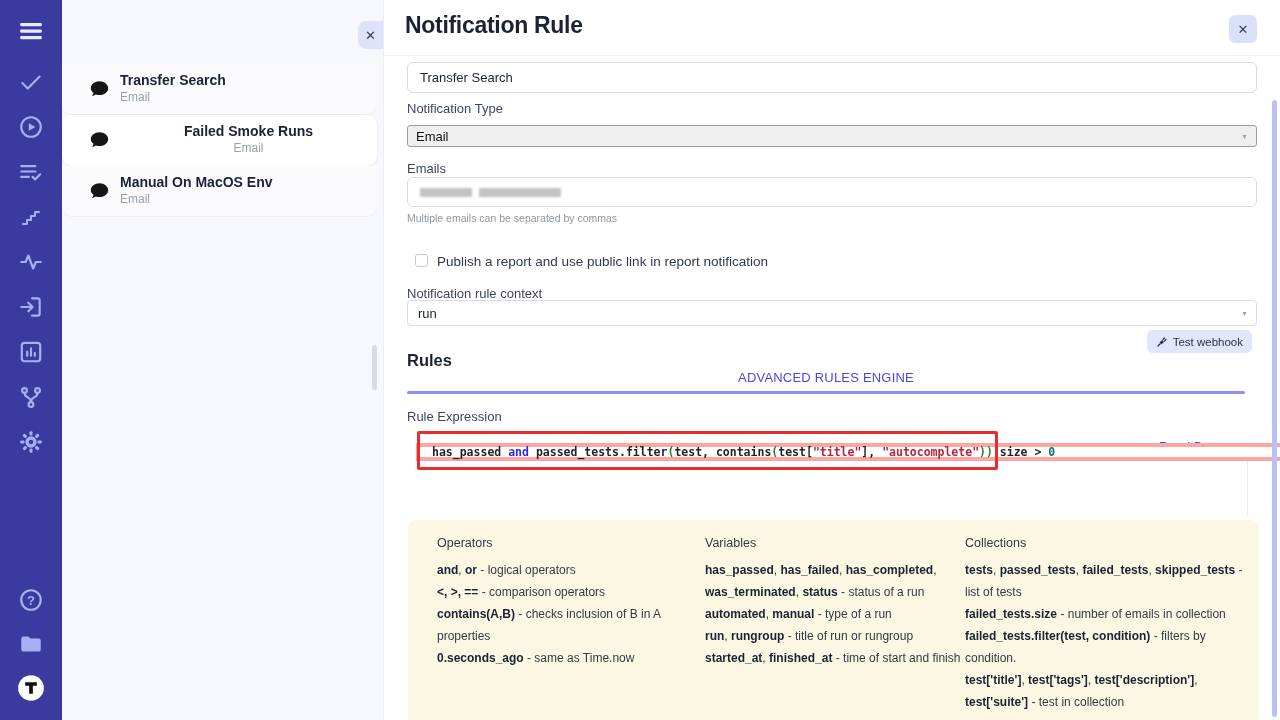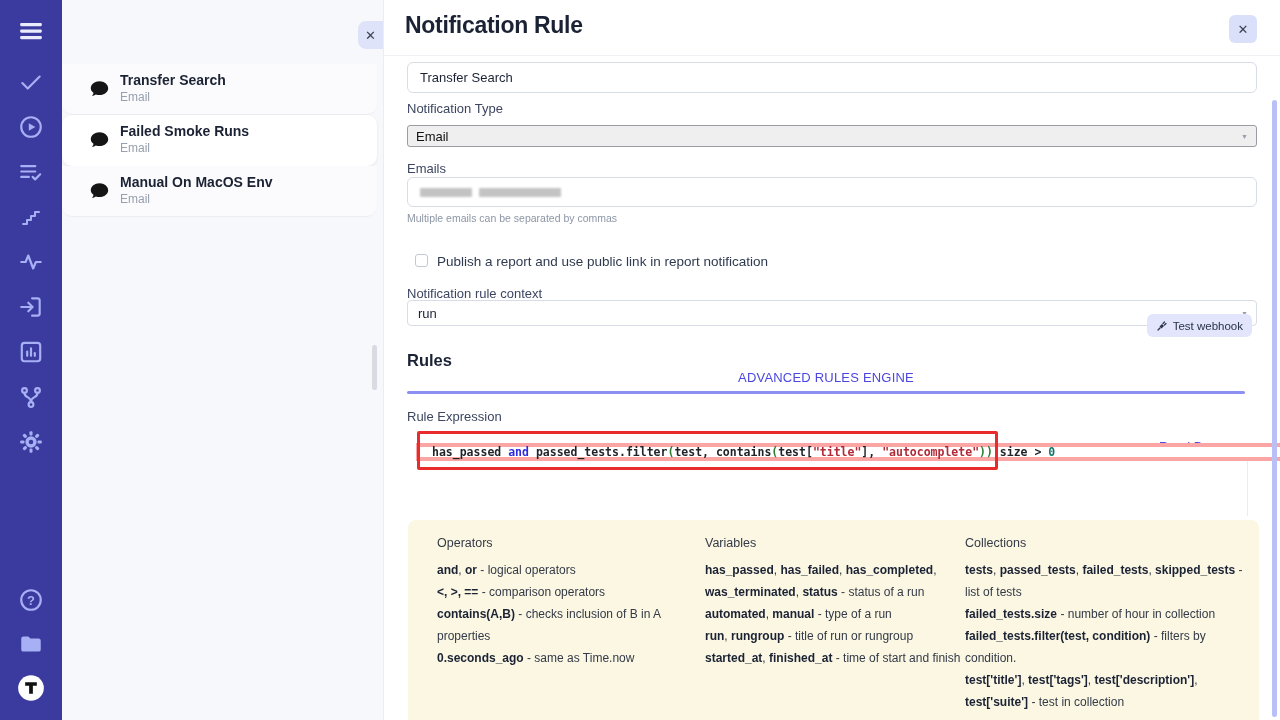--- a/index.html
+++ b/index.html
@@ -15,21 +15,21 @@
   .sb-icon { width:28px; height:28px; display:flex; align-items:center; justify-content:center; cursor:pointer; }
   .sb-icon svg { display:block; }
 
   
   .left-panel { position:absolute; left:62px; top:0; width:322px; height:720px; background:#f7f8fb; border-right:1px solid #ececf2; }
   .lp-title { position:absolute; left:21px; top:18px; font-size:23px; font-weight:700; color:#1a2234; letter-spacing:-0.3px; }
   .lp-close { position:absolute; right:0; top:21px; width:25px; height:28px; background:#dfe3fa; border-radius:8px 0 0 8px; border:none;
               color:#3b4252; font-size:13px; display:flex; align-items:center; justify-content:center; cursor:pointer; }
   .lp-list { position:absolute; left:0; right:6px; top:64px; }
   .lp-item { position:relative; height:51px; padding:8px 0 0 58px; background:#fbfbfd; border-bottom:1px solid #ececf2; border-radius:0 0 10px 10px; cursor:pointer; }
-  .lp-item.selected { background:#ffffff; border-radius:10px; box-shadow:0 1px 3px rgba(30,35,60,0.08); border-bottom-color:transparent; }
+  .lp-item.selected { background:#ffffff; border-radius:10px; box-shadow:0 1px 3px rgba(30,35,60,0.08); border-bottom-color:transparent;text-align:center; }
   .lp-item .bubble { position:absolute; left:26px; top:14px; }
   .lp-item-title { font-size:14px; font-weight:700; color:#1a2234; }
   .lp-item-type { font-size:12px; color:#97a0ae; margin-top:2px; }
   .lp-scrollthumb { position:absolute; right:6px; top:345px; width:5px; height:45px; background:#d9dbe3; border-radius:3px; }
 
   
   .main { position:absolute; left:384px; top:0; right:0; height:720px; background:#fff; }
   .m-title { position:absolute; left:21px; top:12px; font-size:23px; font-weight:700; color:#1a2234; letter-spacing:-0.3px; }
   .m-close { position:absolute; right:23px; top:15px; width:28px; height:28px; background:#dbe0fa; border:none; border-radius:6px;
              color:#3b4252; font-size:13px; display:flex; align-items:center; justify-content:center; cursor:pointer; }
@@ -254,21 +254,21 @@
         <span class="checkbox-label">Publish a report and use public link in report notification</span>
       </div>
 
       <label class="field-label" style="top:286px;">Notification rule context</label>
       <div class="styled-select" style="top:300px;">
         <span>run</span>
         <span class="select-arrow">▼</span>
       </div>
 
       <h2 class="rules-heading" style="top:351px;">Rules</h2>
-      <button class="webhook-btn" style="top:314px;">
+      <button class="webhook-btn" style="top:330px;">
         <svg width="12" height="12" viewBox="0 0 24 24">
           <path d="M4 20l4-4" stroke="#2a3347" stroke-width="2.4" fill="none" stroke-linecap="round"></path>
           <path d="M7 13l4 4 5-5-4-4z" fill="#2a3347"></path>
           <path d="M14 7l3-3M17 10l3-3" stroke="#2a3347" stroke-width="2.4" fill="none" stroke-linecap="round"></path>
         </svg>
         <span>Test webhook</span>
       </button>
 
       <div class="tab-label" style="top:370px;">ADVANCED RULES ENGINE</div>
       <div class="tab-underline" style="top:391px;"></div>
@@ -296,21 +296,21 @@
             <div class="help-line"><b>has_passed</b><span>, </span><b>has_failed</b><span>, </span><b>has_completed</b><span>,</span></div>
             <div class="help-line"><b>was_terminated</b><span>, </span><b>status</b><span> - status of a run</span></div>
             <div class="help-line"><b>automated</b><span>, </span><b>manual</b><span> - type of a run</span></div>
             <div class="help-line"><b>run</b><span>, </span><b>rungroup</b><span> - title of run or rungroup</span></div>
             <div class="help-line"><b>started_at</b><span>, </span><b>finished_at</b><span> - time of start and finish</span></div>
           </div>
           <div class="help-col" style="left: 557px;">
             <div class="help-col-title">Collections</div>
             <div class="help-line"><b>tests</b><span>, </span><b>passed_tests</b><span>, </span><b>failed_tests</b><span>, </span><b>skipped_tests</b><span> -</span></div>
             <div class="help-line"><span>list of tests</span></div>
-            <div class="help-line"><b>failed_tests.size</b><span> - number of hour in collection</span></div>
+            <div class="help-line"><b>failed_tests.size</b><span> - number of emails in collection</span></div>
             <div class="help-line"><b>failed_tests.filter(test, condition)</b><span> - filters by</span></div>
             <div class="help-line"><span>condition.</span></div>
             <div class="help-line"><b>test['title']</b><span>, </span><b>test['tags']</b><span>, </span><b>test['description']</b><span>,</span></div>
             <div class="help-line"><b>test['suite']</b><span> - test in collection</span></div>
           </div>
         </div>
     </div>
 
     <div class="main-scrollbar"></div>
   </section>

